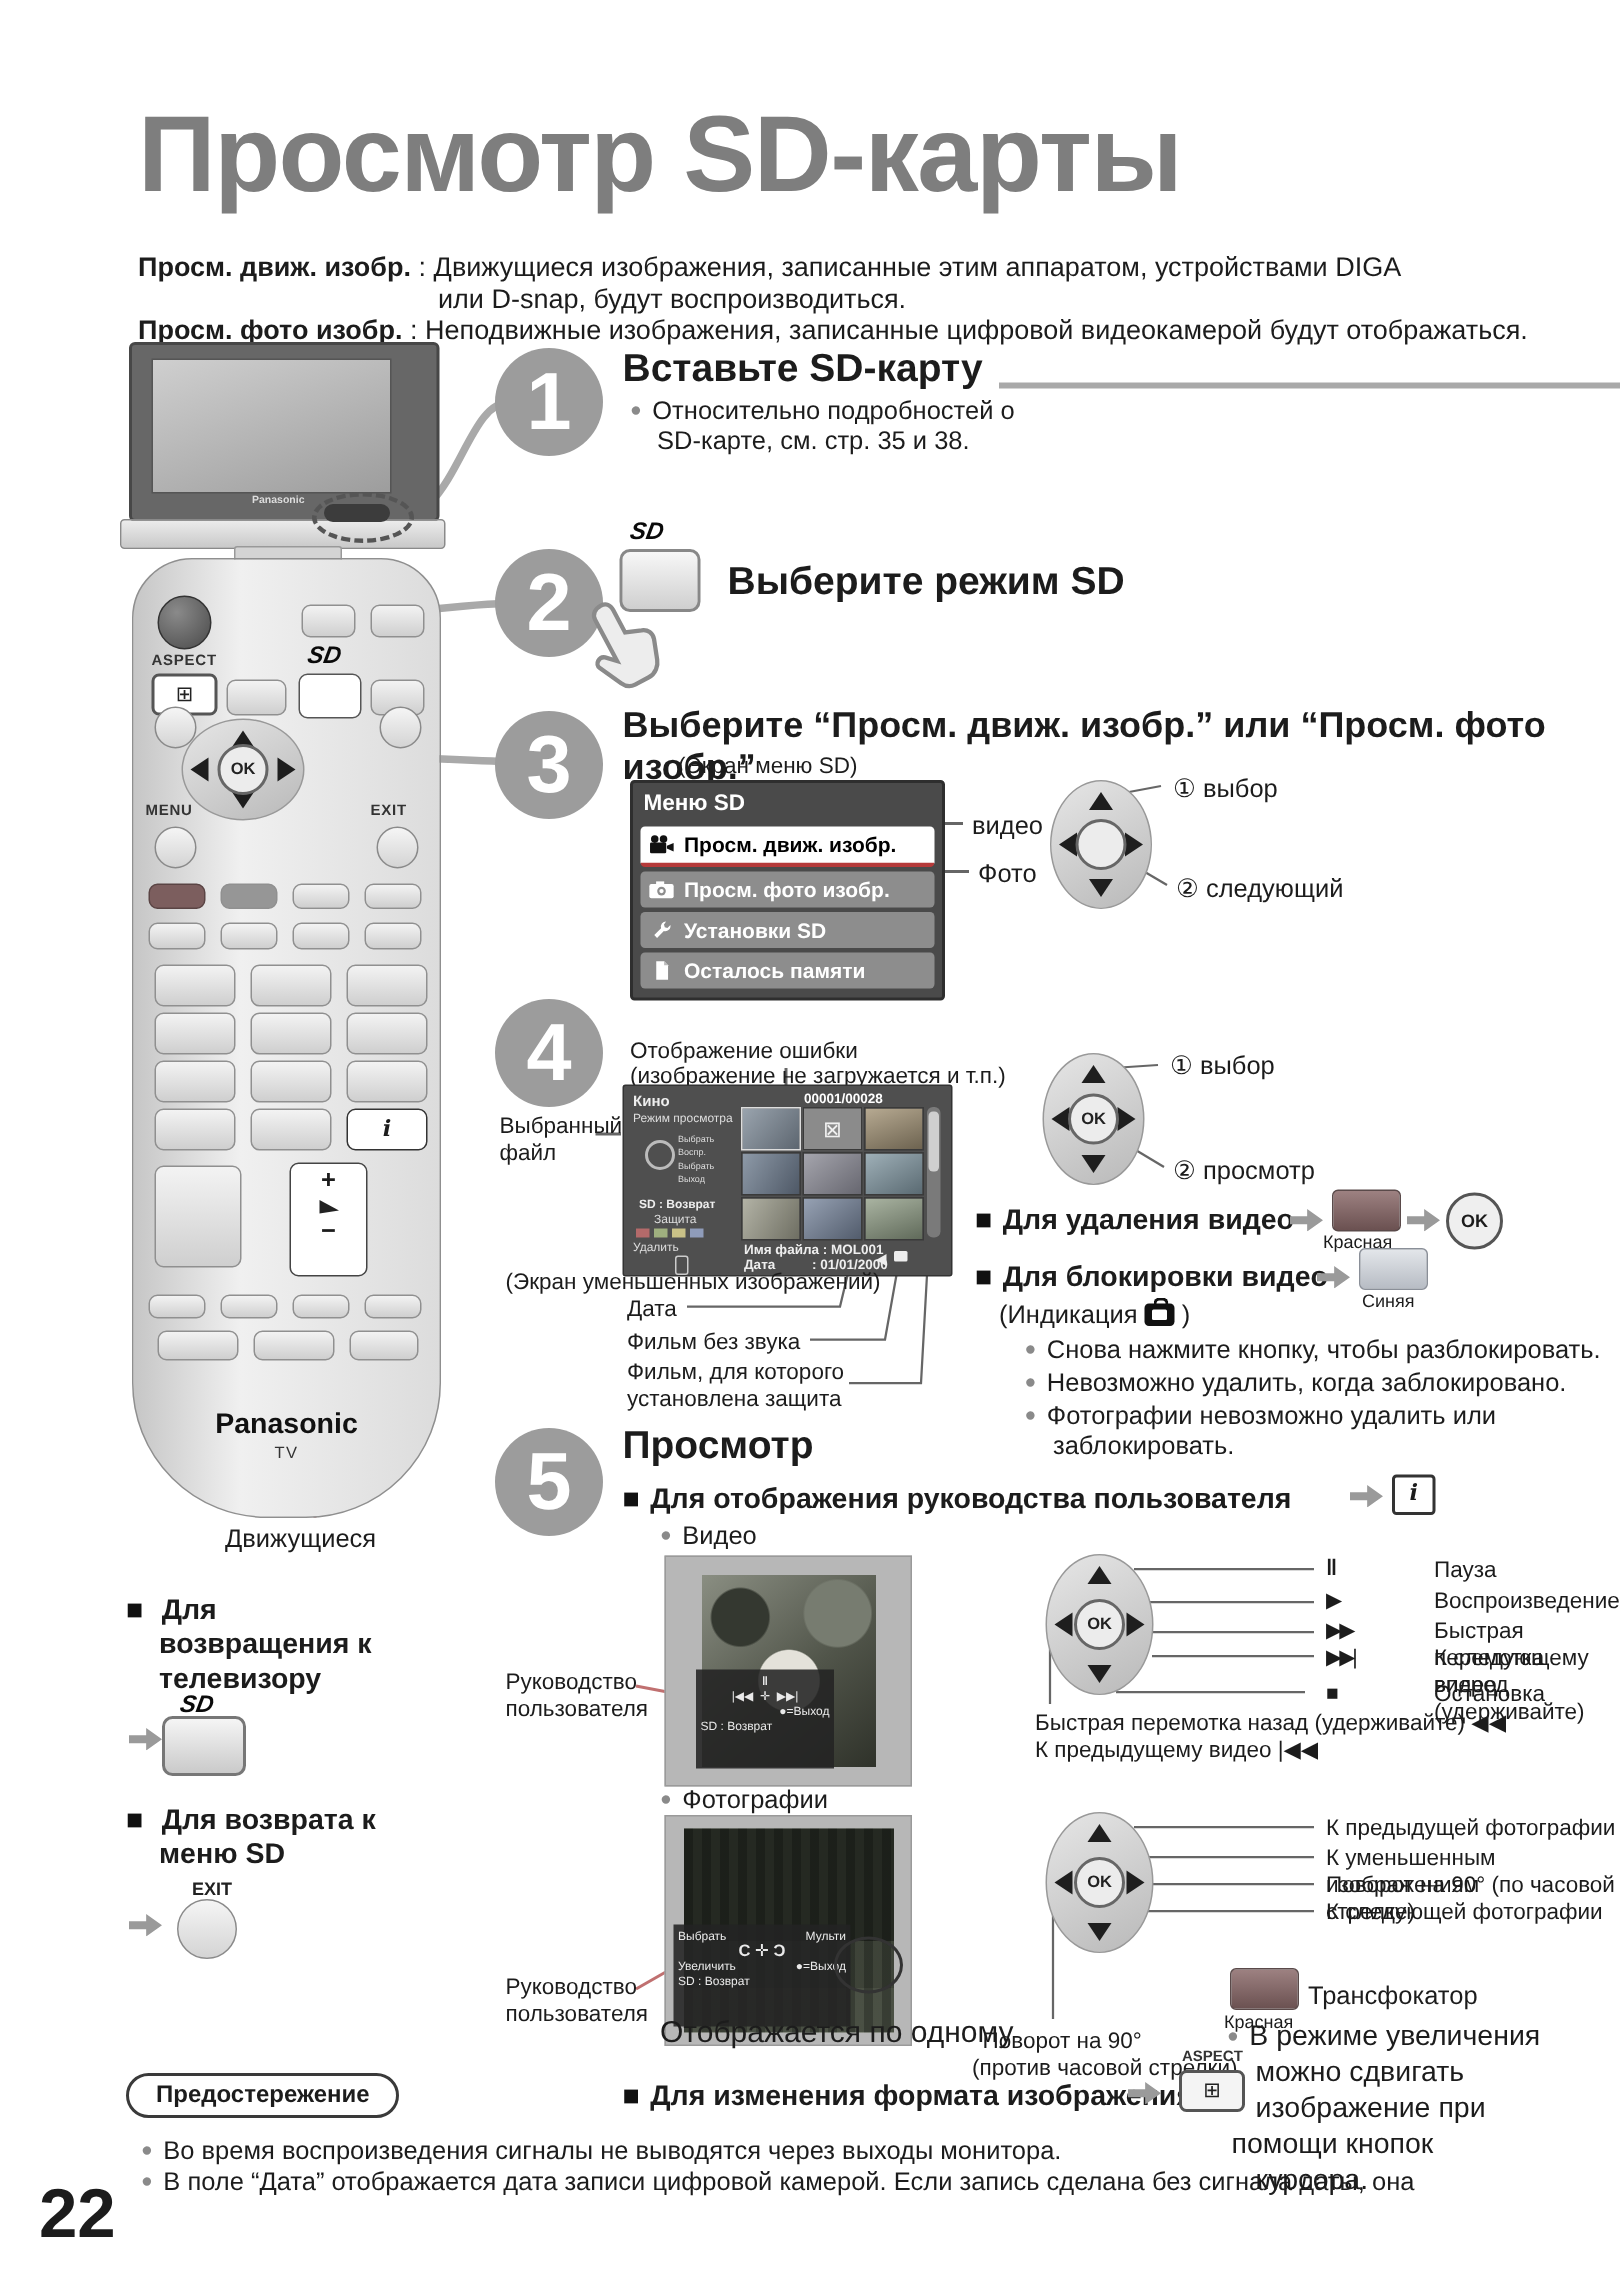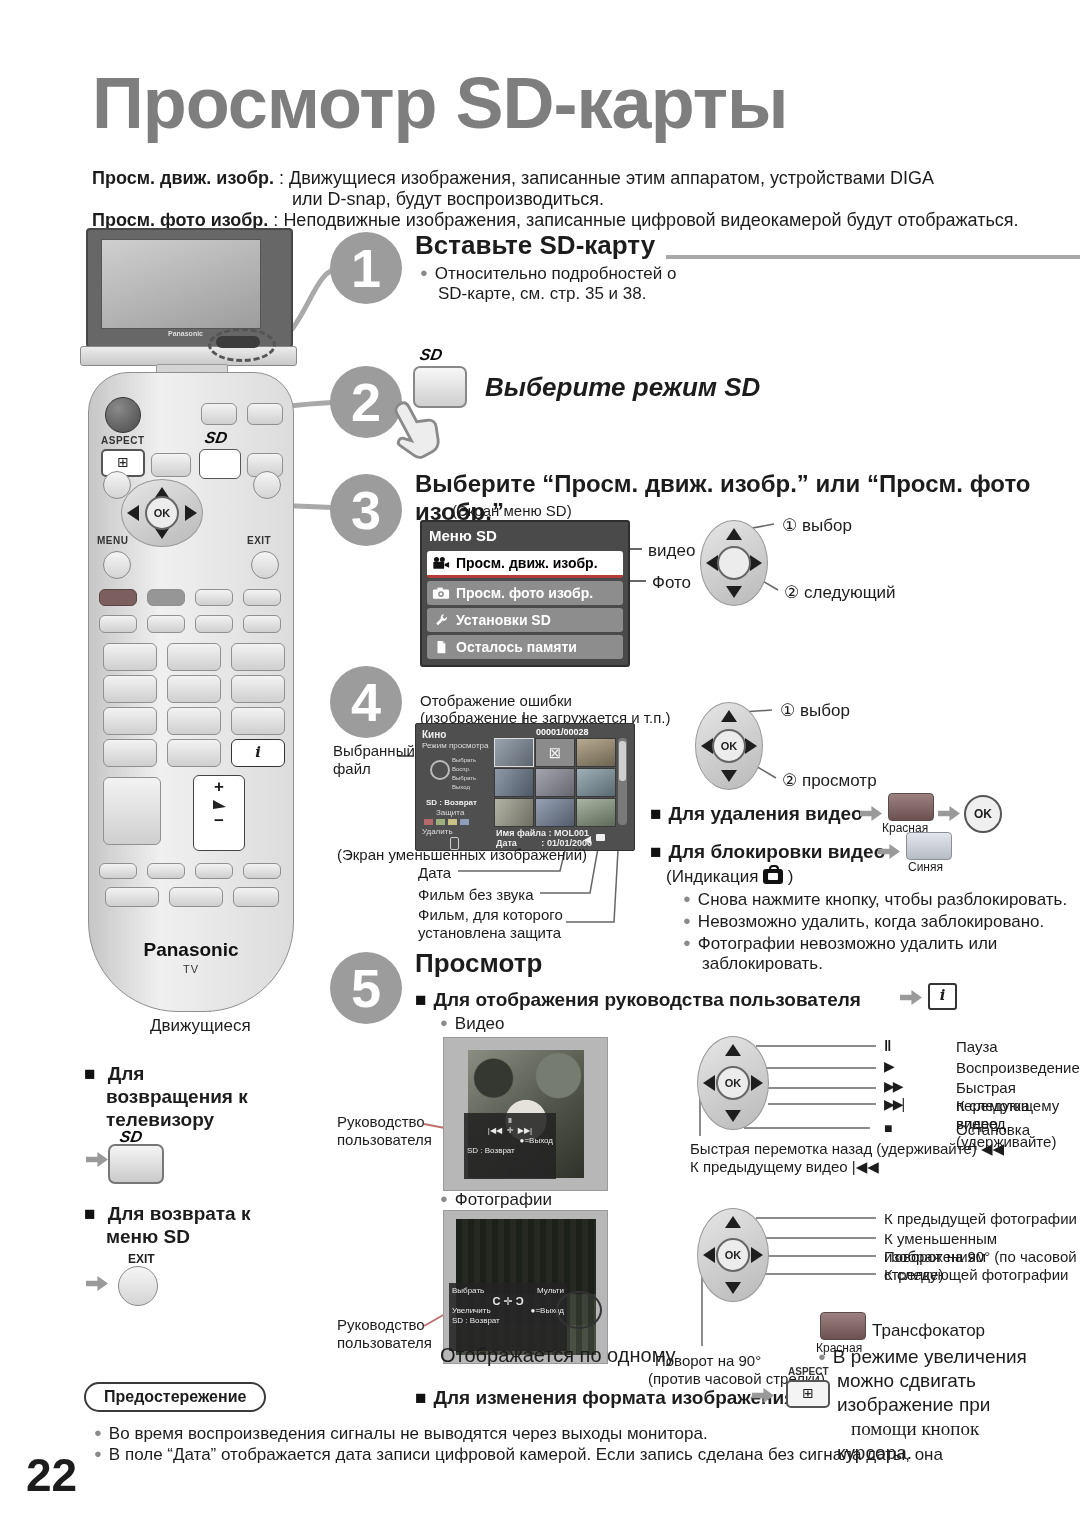--- a/index.html
+++ b/index.html
@@ -238,21 +238,21 @@
   <div class="ab s26" style="left:415px;top:230px;">Вставьте SD-карту</div>
   <div class="ab s17 bu" style="left:420px;top:262px;">Относительно подробностей о</div>
   <div class="ab s17" style="left:438px;top:283px;">SD-карте, см. стр. 35 и 38.</div>
 
   <div class="ab stepc" style="left:330px;top:366px;">2</div>
   <div class="ab sdlogo" style="left:420px;top:346px;">SD</div>
   <div class="ab" style="left:413px;top:366px;width:50px;height:38px;border-radius:7px;background:linear-gradient(#f7f7f7,#cfcfcf);border:2px solid #888;"></div>
   <svg class="ab" style="left:388px;top:396px;transform:rotate(-28deg);" width="52" height="66" viewBox="0 0 40 50">
     <path d="M20 3 c3 0 4.5 2 4.5 5 v13 l8 3 c3 1 4.5 4 3.5 7 l-3.5 10 c-1 3 -4 6 -8 6 h-8 c-3 0 -5 -2 -6 -4 l-6 -12 c-1.5 -3 2.5 -5.5 5 -3.5 l4.5 4.5 v-24 c0 -3 2.5 -5 6 -5z" fill="#ededed" stroke="#8a8a8a" stroke-width="2.2"></path>
   </svg>
-  <div class="ab s26" style="left:485px;top:372px;font-style:italic;">Выберите режим SD</div>
+  <div class="ab s26" style="left:485px;top:372px;">Выберите режим SD</div>
 
   <div class="ab stepc" style="left:330px;top:474px;">3</div>
   <div class="ab" style="left:415px;top:470px;font-size:24px;font-weight:bold;">Выберите “Просм. движ. изобр.” или “Просм. фото изобр.”</div>
   <div class="ab s15" style="left:452px;top:502px;">(Экран меню SD)</div>
 
   <div id="menubox" class="ab" style="left:420px;top:520px;">
     <div class="mtitle">Меню SD</div>
     <div class="mitem sel">
       <svg class="micon" viewBox="0 0 20 14">
           <circle cx="5" cy="3" r="2.8" fill="#111"></circle>
@@ -473,21 +473,21 @@
   <div class="ab" style="left:816px;top:1341px;font-size:12px;">Красная</div>
   <div class="ab s17" style="left:872px;top:1320px;">Трансфокатор</div>
 
   <div class="ab s15" style="left:655px;top:1352px;">Поворот на 90°</div>
   <div class="ab s15" style="left:648px;top:1370px;">(против часовой стрелки)</div>
 
   <div class="ab" style="left:818px;top:1345px;font-size:19px;line-height:24px;">
     <div class="bu">В режиме увеличения</div>
     <div style="margin-left:19px;">можно сдвигать</div>
     <div style="margin-left:19px;">изображение при</div>
-    <div style="margin-left:33px;font-family:Liberation Serif, serif;">помощи кнопок</div>
+    <div style="margin-left:3px;">помощи кнопок</div>
     <div style="margin-left:19px;">курсора.</div>
   </div>
 
   <div class="ab s19 sq" style="left:415px;top:1386px;">Для изменения формата изображения</div>
   <span class="ab garr" style="left:752px;top:1388px;"></span>
   <div class="ab" style="left:788px;top:1366px;font-size:10px;font-weight:bold;color:#333;">ASPECT</div>
   <div class="ab aspbtn" style="left:786px;top:1380px;">⊞</div>
 
 </div>
 

